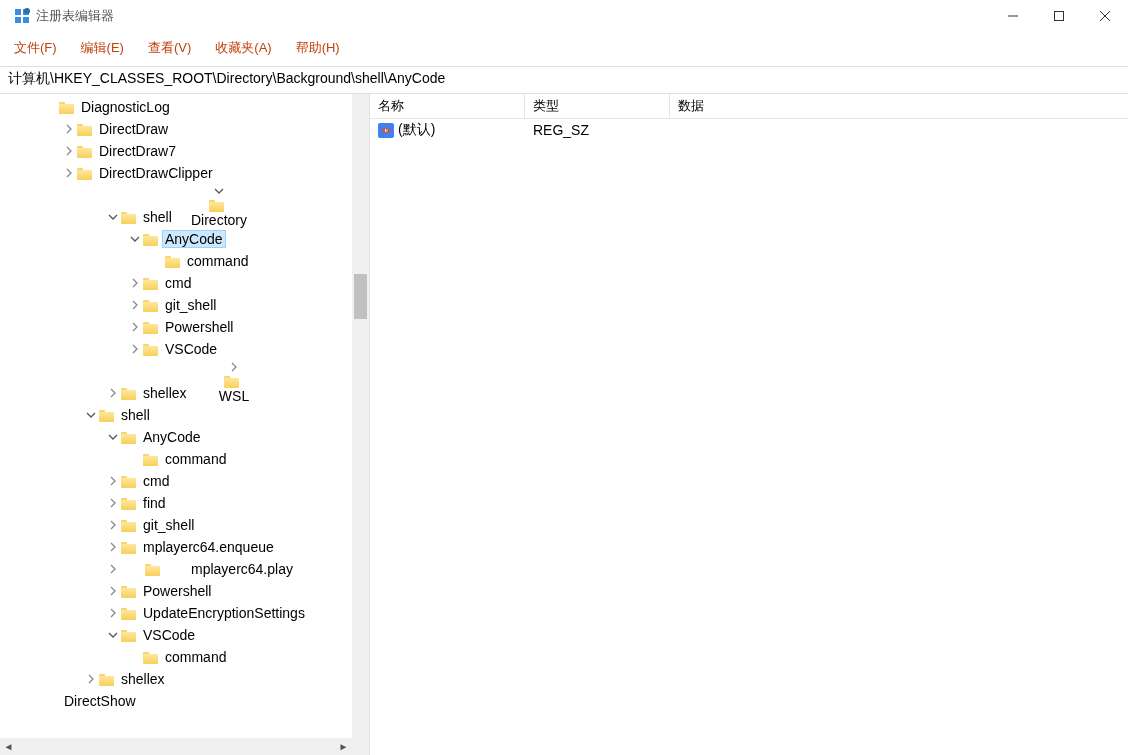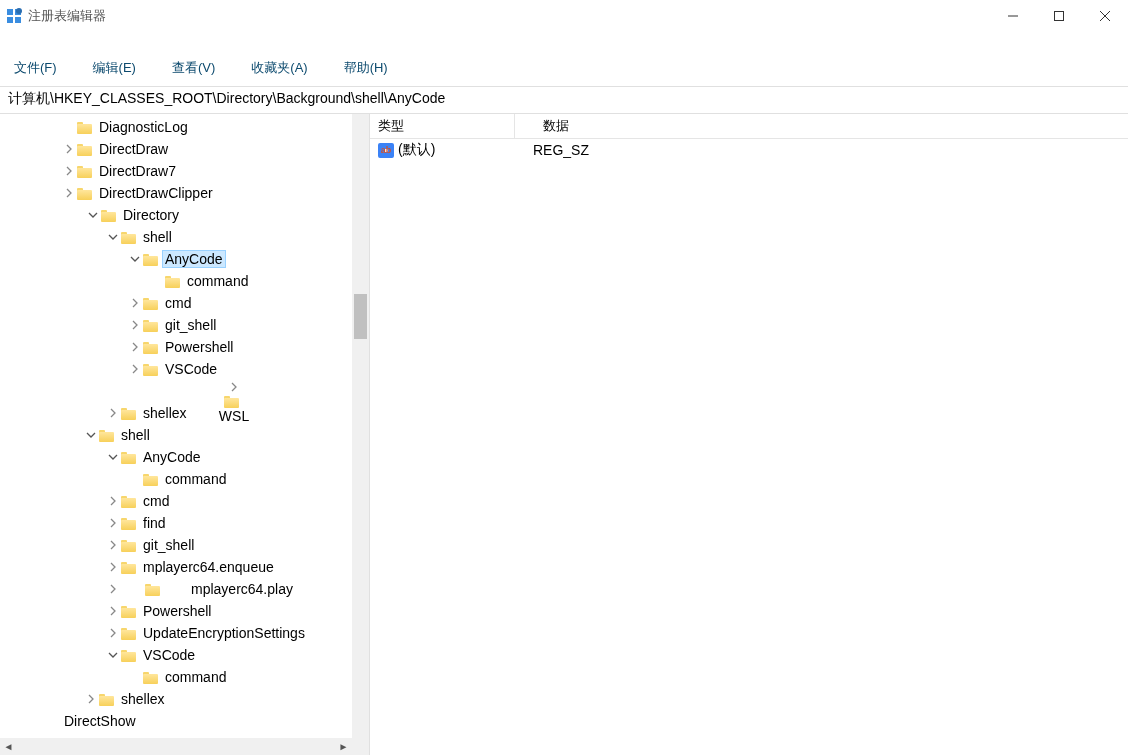--- a/index.html
+++ b/index.html
@@ -13,21 +13,21 @@
     overflow: hidden;
     display: flex;
     flex-direction: column;
   }
   .titlebar {
     height: 32px;
     display: flex;
     align-items: center;
     background: #fff;
     color: #666;
-    padding-left: 6px;
+    padding-left: 14px;
     position: relative;
   }
   .app-icon {
     width: 16px; height: 16px;
     margin-right: 6px;
     display: inline-flex;
     align-items: center;
     justify-content: center;
   }
   .app-icon svg { width: 16px; height: 16px; }
@@ -42,25 +42,24 @@
     display: flex;
     align-items: center;
     justify-content: center;
     color: #555;
     font-size: 14px;
   }
 
   .menubar {
     display: flex;
     padding: 3px 4px 5px 4px;
-    gap: 16px;
+    gap: 4px;
     background: #fff;
     font-size: 13px;
-    color: #0c4a6e;
-    margin-top: 20px;
+    color: #c2410c;
   }
   .menuitem {
     padding: 4px 10px;
   }
 
   .addressbar {
     padding: 3px 8px 5px 8px;
     font-size: 14px;
     background: #fff;
   }
@@ -187,21 +186,21 @@
   }
   .list-header .col {
     padding: 0 8px;
     border-right: 1px solid #e5e5e5;
     height: 100%;
     display: flex;
     align-items: center;
   }
   .list-header .col.name { width: 155px; }
   .list-header .col.type { width: 145px; }
-  .list-header .col.data { flex:1; border-right:none;margin-left:20px; }
+  .list-header .col.data { flex:1; border-right:none; }
   .list-body { flex:1; }
   .list-row {
     display: flex;
     height: 22px;
     align-items: center;
     font-size: 14px;
   }
   .list-row .cell { padding: 0 8px; display:flex; align-items:center; gap:4px;}
   .list-row .cell.name { width: 155px; }
   .list-row .cell.type { width: 145px; }
@@ -263,21 +262,21 @@
 <div class="divider-h"></div>
 
 <div class="addressbar">计算机\HKEY_CLASSES_ROOT\Directory\Background\shell\AnyCode</div>
 <div class="divider-h"></div>
 
 <div class="content">
 
   <div class="tree-pane">
     <div class="tree-scroll">
       <div class="tree" id="tree">
-          <div class="tree-row" style="padding-left: 62px; text-align: center;">
+          <div class="tree-row" style="padding-left: 44px; text-align: center;">
             <span class="expander none"></span>
             <span class="folder-icon"></span>
             <span class="node-label">DiagnosticLog</span>
           </div>
           <div class="tree-row" style="padding-left: 62px;">
             <span class="expander ">
               <svg width="10" height="10" viewBox="0 0 10 10">
                 <path d="M3 1 L7 5 L3 9" fill="none" stroke="#888" stroke-width="1.3"></path>
               </svg>
             </span>
@@ -295,21 +294,21 @@
           </div>
           <div class="tree-row" style="padding-left: 62px;">
             <span class="expander ">
               <svg width="10" height="10" viewBox="0 0 10 10">
                 <path d="M3 1 L7 5 L3 9" fill="none" stroke="#888" stroke-width="1.3"></path>
               </svg>
             </span>
             <span class="folder-icon"></span>
             <span class="node-label">DirectDrawClipper</span>
           </div>
-          <div class="tree-row" style="padding-left: 86px;">
+          <div class="tree-row" style="padding-left: 86px; flex-direction: column;">
             <span class="expander ">
               <svg width="10" height="10" viewBox="0 0 10 10">
                 <path d="M1 3 L5 7 L9 3" fill="none" stroke="#555" stroke-width="1.3"></path>
               </svg>
             </span>
             <span class="folder-icon"></span>
             <span class="node-label">Directory</span>
           </div>
           <div class="tree-row" style="padding-left: 106px;">
             <span class="expander ">
@@ -508,20 +507,21 @@
     <div class="hscroll">
       <div class="arrow">◄</div>
       <div class="track"></div>
       <div class="arrow">►</div>
     </div>
     <div class="corner"></div>
   </div>
 
   <div class="list-pane">
     <div class="list-header">
+      <div class="col name">名称</div>
       <div class="col type">类型</div>
       <div class="col data">数据</div>
     </div>
     <div class="list-body" id="list-body">
         <div class="list-row">
           <div class="cell name">
             <span class="string-icon">ab</span>
             <span>(默认)</span>
           </div>
           <div class="cell type">REG_SZ</div>

